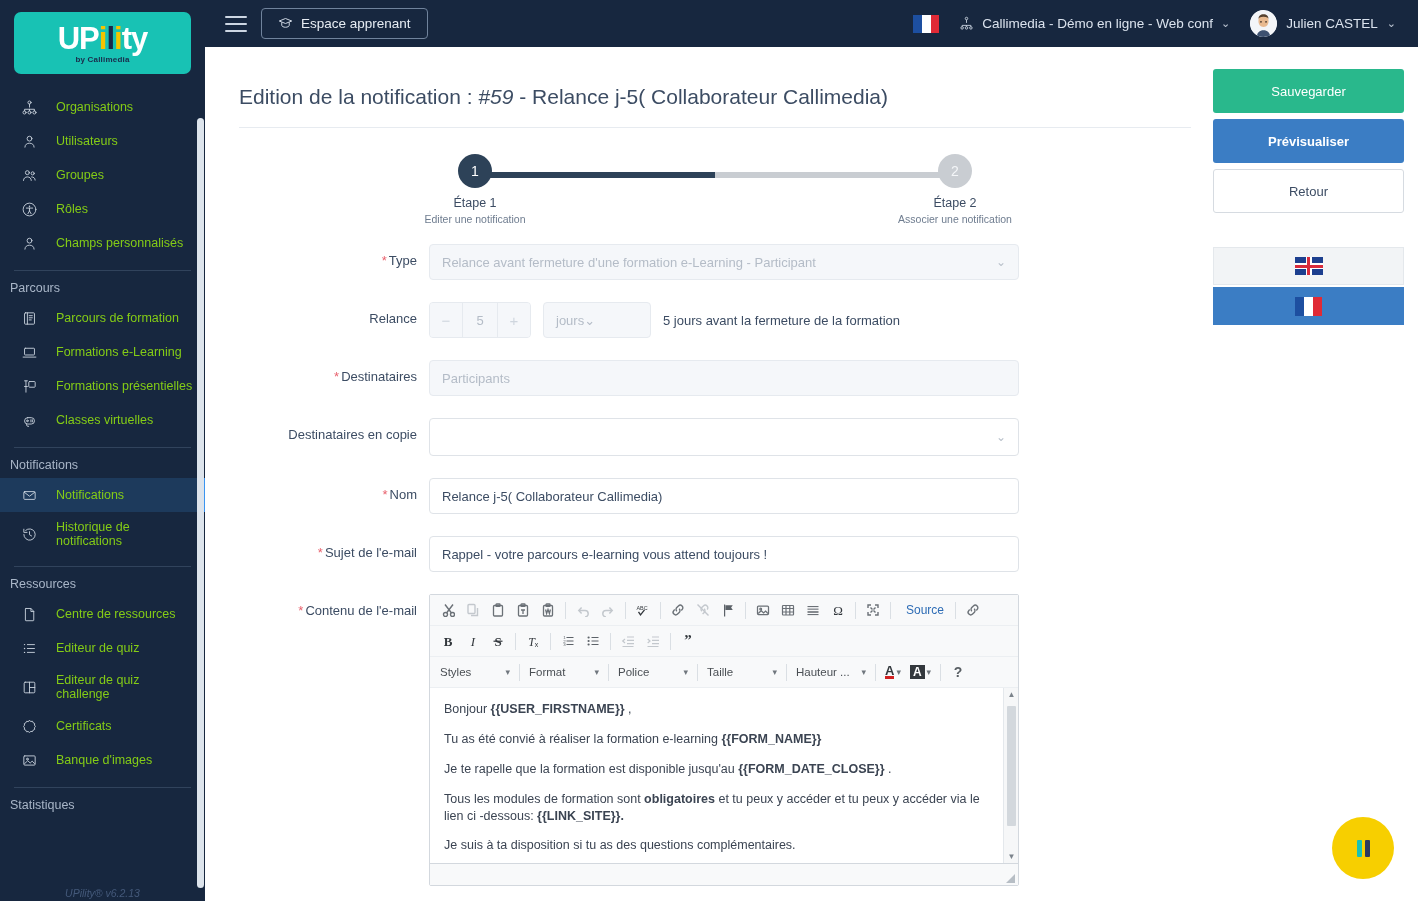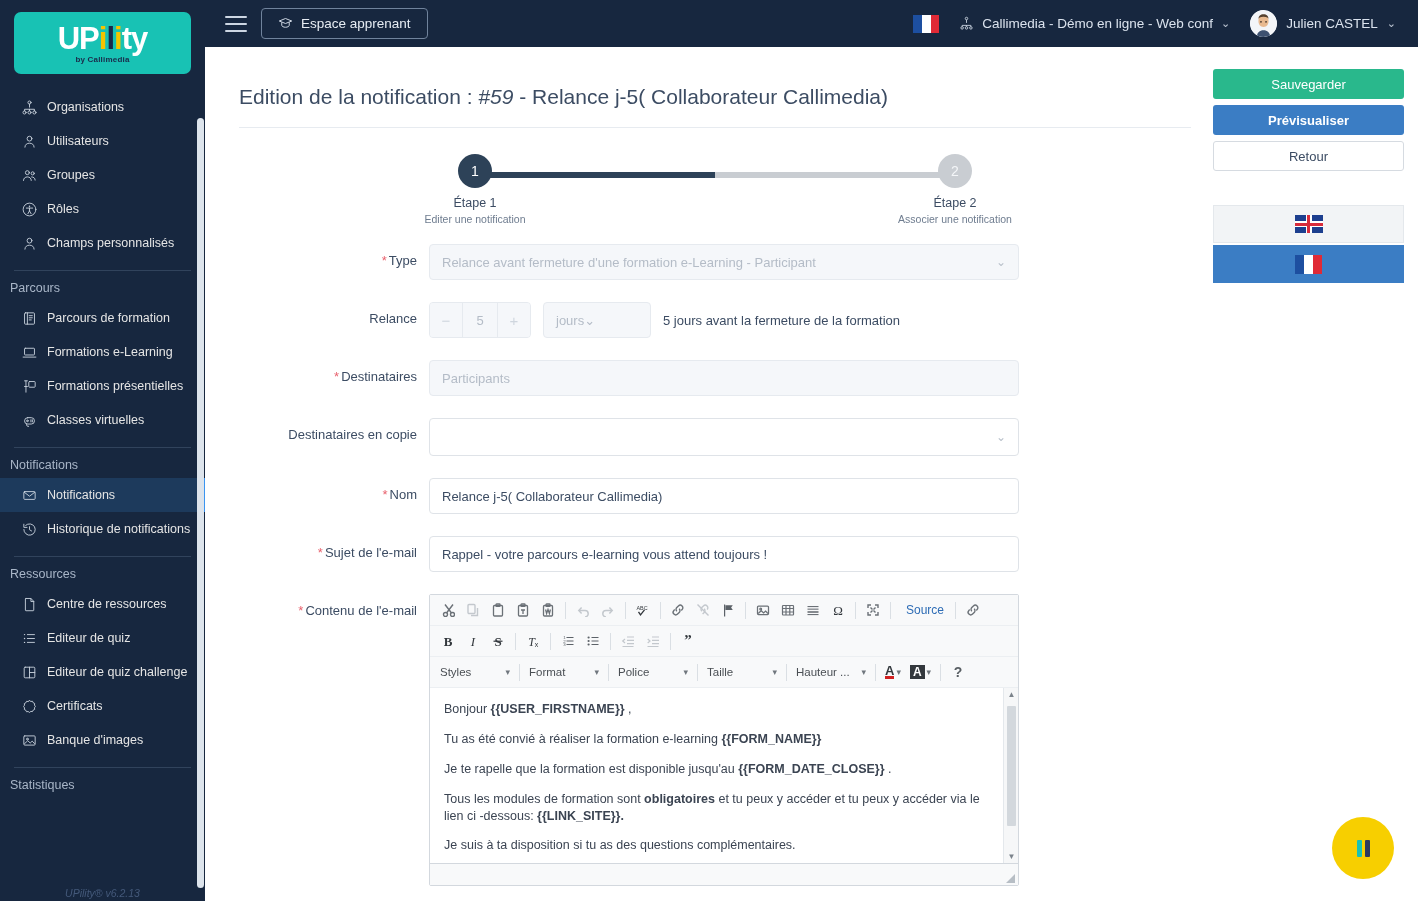--- a/index.html
+++ b/index.html
@@ -26,22 +26,22 @@
   .logo-main .w { color:#ffffff; }
   .logo-main .y1 { color:#f5c400; }
   .logo-main .n1 { color:#1b2a4a; }
   .logo-main .y2 { color:#f5c400; }
   .logo-sub { font-size:8px; color:#1b2a4a; font-weight:bold; margin-top:1px; letter-spacing:.2px; }
   .nav { margin-top:16px; }
   .nav-section {
     color:#a9b6c8; font-size:12.5px; padding:8px 14px 6px 10px;
   }
   .nav-item {
-    display:flex; align-items:center; gap:9px;
-    padding:8px 10px 8px 20px; color:#e5e5e5; font-size:12.5px;
+    display:flex; align-items:center; gap:18px;
+    padding:8px 10px 8px 20px; color:#84cc16; font-size:12.5px;
     cursor:pointer; position:relative;
   }
   .nav-item.active { background:#1c3category; }
   .nav-item.active { background:#1d3a5c; }
   .nav-item.active:after {
     content:""; position:absolute; right:0; top:0; bottom:0;
     width:4px; background:#3b95f0;
   }
   .nav-item .ico { width:18px; height:18px; flex:0 0 18px; display:flex; align-items:center; justify-content:center; opacity:.92; }
   .nav-item .ico svg { width:17px; height:17px; stroke:#d7dfe9; fill:none; stroke-width:1.3; }
@@ -164,21 +164,21 @@
   .ed-scroll .thumb { position:absolute; left:3px; top:18px; width:9px; height:120px; background:#d3d8dd; border-radius:1px; }
   .ed-scroll .ar { position:absolute; left:3px; width:9px; text-align:center; font-size:8px; color:#7b838b; }
   .ed-scroll .ar.up { top:2px; } .ed-scroll .ar.dn { bottom:2px; }
   .ed-footer { height:22px; background:#f8f9fa; border-top:1px solid #d3d8de; position:relative; }
   .grip { position:absolute; right:3px; bottom:2px; width:0; height:0;
           border-left:9px solid transparent; border-bottom:9px solid #b7bec5; }
 
   
   .right { width:205px; min-width:205px; padding:22px 14px 0 0; }
   .rbtn {
-    width:100%; height:30px; border-radius:3px; display:flex;
+    width:100%; height:44px; border-radius:3px; display:flex;
     align-items:center; justify-content:center; font-size:13px;
     cursor:pointer; margin-bottom:6px; border:1px solid transparent;
   }
   .rbtn.save { background:#29b88c; color:#fff; }
   .rbtn.preview { background:#3b7dc4; color:#ffffff;font-weight:bold; }
   .rbtn.back { background:#fff; color:#3c4c63; border:1px solid #d6dbe1; }
   .lang-group { margin-top:34px; }
   .lang-btn {
     width:100%; height:38px; display:flex; align-items:center; justify-content:center;
     cursor:pointer; border:1px solid #e4e8ec; margin-bottom:2px;

